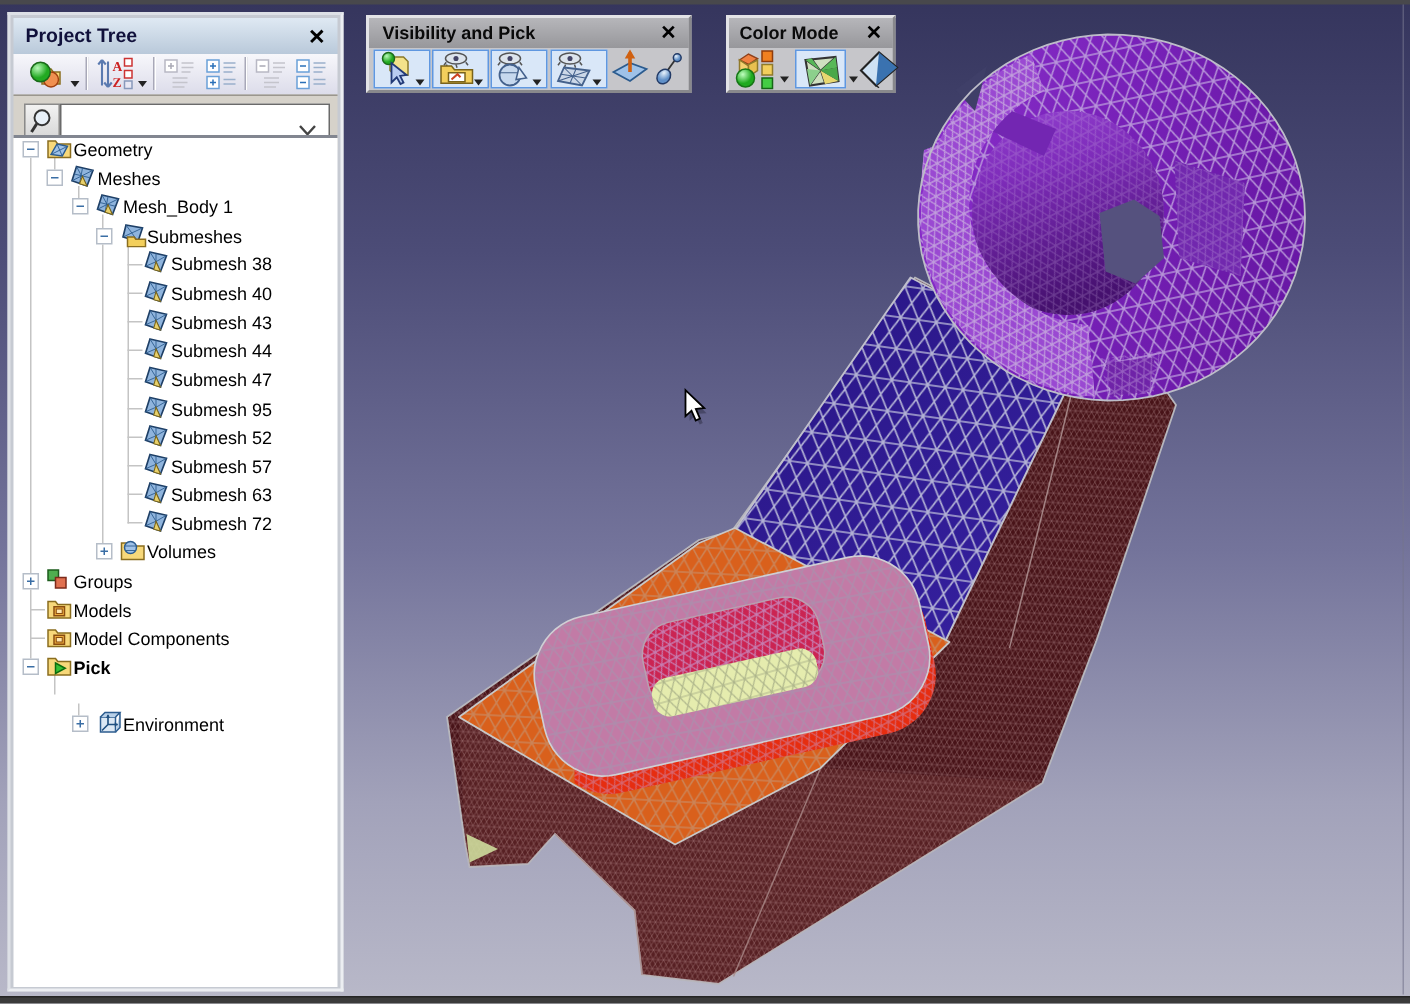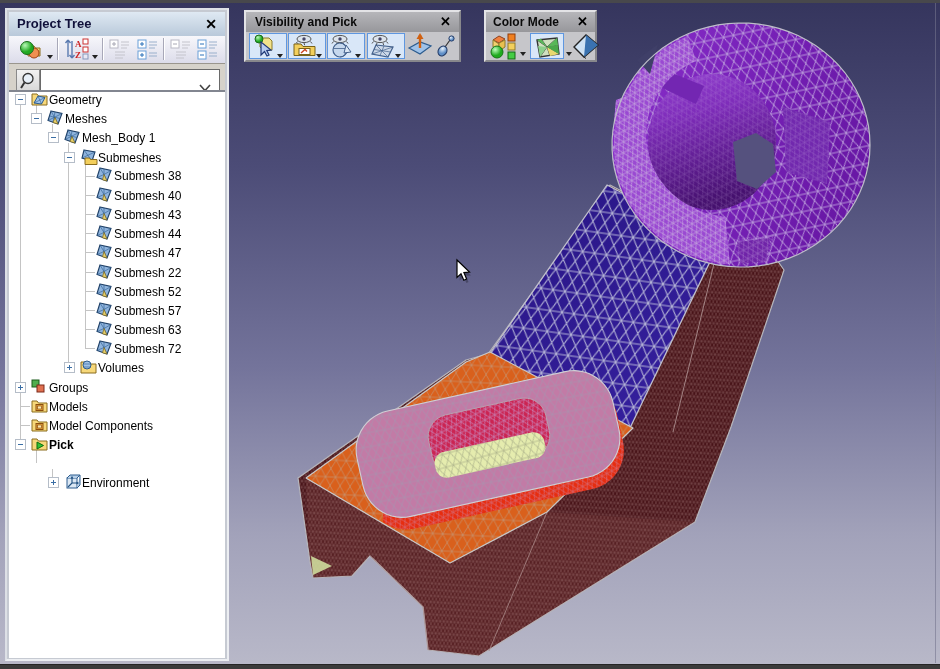--- a/index.html
+++ b/index.html
@@ -314,21 +314,21 @@
             <path d="M8 7.5 L11 14 L6.5 12.8 z" fill="#e8d06a" stroke="#7a6418" stroke-width="0.7"></path>
           </svg></div>
         <span class="lbl" style="left:105px;">Submesh 47</span>
       </div>
 <div class="trow" style="top:171px;width:218px;">
         <div class="abs" style="left:87px;top:1px;"><svg width="16" height="15" viewBox="0 0 16 15">
             <path d="M4 1 L15 3.5 L11 14 L1 10.5 z" fill="#8fb4dd" stroke="#1e3f66" stroke-width="1.1"></path>
             <path d="M4 1 L8 7.5 M15 3.5 L8 7.5 M1 10.5 L8 7.5 M11 14 L8 7.5 M8 2 L8 7.5" stroke="#2c5c8f" stroke-width="0.6"></path>
             <path d="M8 7.5 L11 14 L6.5 12.8 z" fill="#e8d06a" stroke="#7a6418" stroke-width="0.7"></path>
           </svg></div>
-        <span class="lbl" style="left:105px;">Submesh 22</span>
+        <span class="lbl" style="left:105px;">Submesh 95</span>
       </div>
 <div class="trow" style="top:190px;width:218px;">
         <div class="abs" style="left:87px;top:1px;"><svg width="16" height="15" viewBox="0 0 16 15">
             <path d="M4 1 L15 3.5 L11 14 L1 10.5 z" fill="#8fb4dd" stroke="#1e3f66" stroke-width="1.1"></path>
             <path d="M4 1 L8 7.5 M15 3.5 L8 7.5 M1 10.5 L8 7.5 M11 14 L8 7.5 M8 2 L8 7.5" stroke="#2c5c8f" stroke-width="0.6"></path>
             <path d="M8 7.5 L11 14 L6.5 12.8 z" fill="#e8d06a" stroke="#7a6418" stroke-width="0.7"></path>
           </svg></div>
         <span class="lbl" style="left:105px;">Submesh 52</span>
       </div>
 <div class="trow" style="top:209px;width:218px;">

